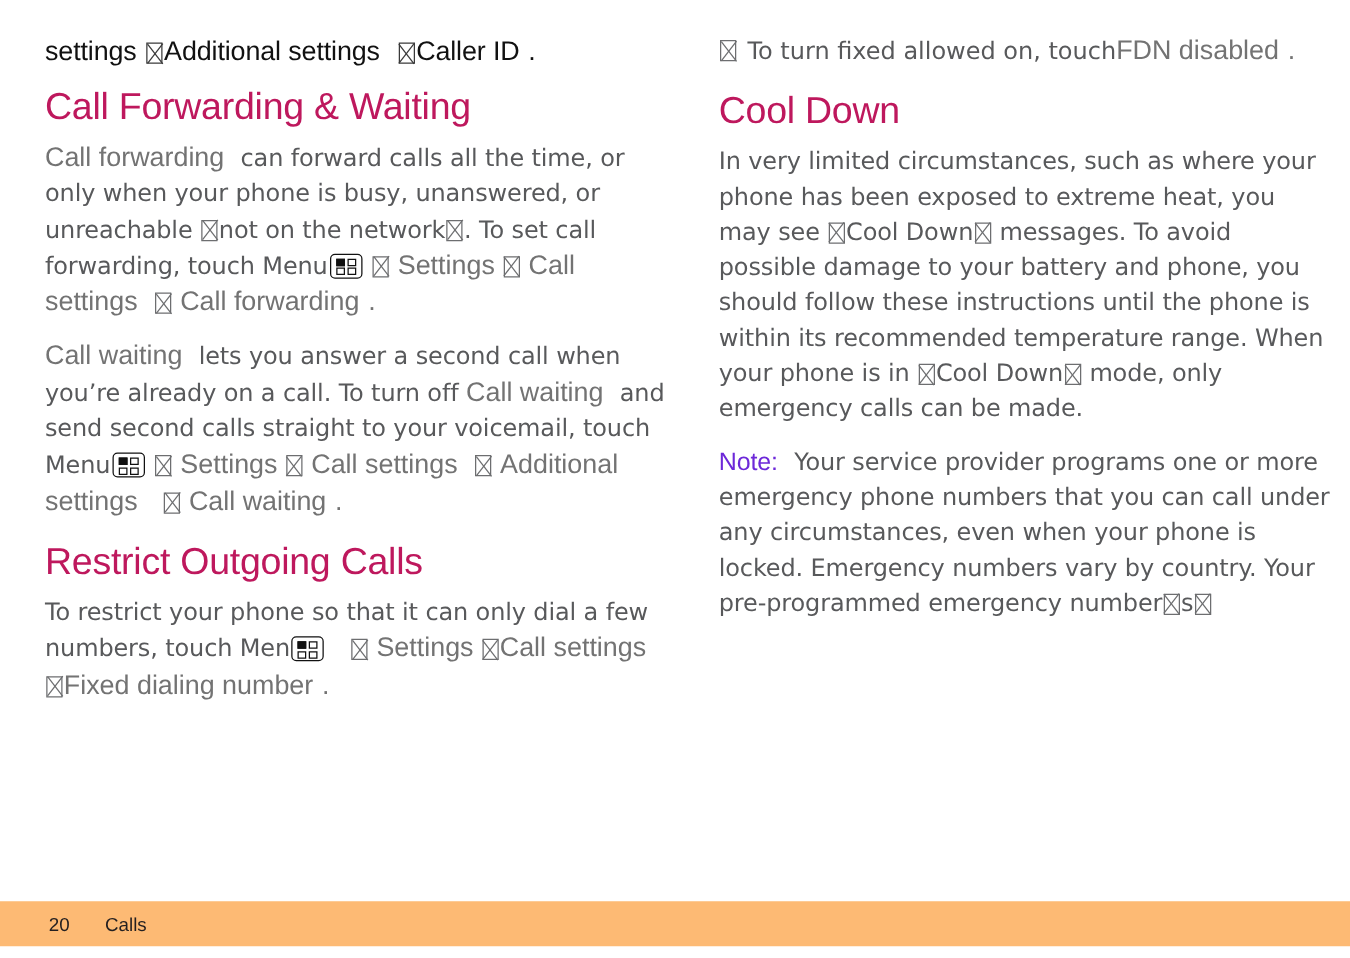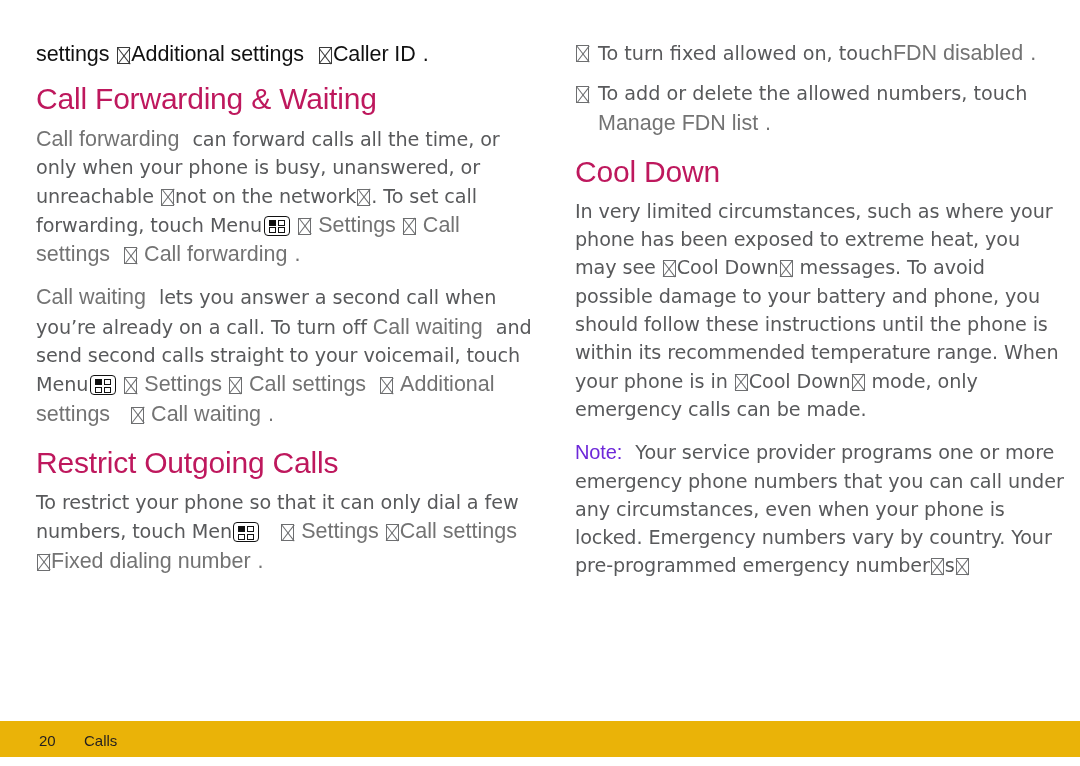--- a/index.html
+++ b/index.html
@@ -11,21 +11,21 @@
     height: 766px;
     background: #ffffff;
     font-family: "DejaVu Sans", sans-serif;
     overflow: hidden;
     position: relative;
   }
 
   
   .page {
     position: absolute;
-    left: 0; top: 13px;
+    left: 0; top: 0;
     width: 1080px;
     height: 569px;
     box-sizing: border-box;
   }
   .col {
     position: absolute;
     top: 26px;
   }
   .col-left  { left: 36px;  width: 500px; }
   .col-right { left: 575px; width: 490px; }
@@ -138,21 +138,21 @@
   
   .overlap { margin-left: -11px; }
 
   
   .footer {
     position: absolute;
     left: 0;
     top: 721px;
     width: 1080px;
     height: 36px;
-    background: #eab308;
+    background: #fdba74;
   }
   .footer .pg {
     position: absolute;
     left: 39px;
     top: 11px;
     font-family: "Liberation Sans", sans-serif;
     font-size: 15px;
     color: #231f20;
   }
   .footer .sect {
@@ -220,25 +220,20 @@
 
   </div>
 
   <div class="col col-right">
 
     <p class="bullet">
       <span class="bmark"><span class="tofu"></span></span>
       <span>To turn fixed allowed on, touch</span><span class="ui">FDN disabled</span><span class="nbsp-gap"></span><span class="ui">.</span>
     </p>
 
-    <p class="bullet">
-      <span class="bmark"><span class="tofu"></span></span>
-      <span>To add or delete the allowed numbers, touch</span>
-      <span class="ui">Manage FDN list</span><span class="nbsp-gap"></span><span class="ui">.</span>
-    </p>
 
     <h2 class="heading">Cool Down</h2>
 
     <p class="para">
       <span>In very limited circumstances, such as where your phone has been exposed to extreme heat, you may see</span>
       <span class="tofu"></span><span>Cool Down</span><span class="tofu"></span>
       <span>messages. To avoid possible damage to your battery and phone, you should follow these instructions until the phone is within its recommended temperature range. When your phone is in</span>
       <span class="tofu"></span><span>Cool Down</span><span class="tofu"></span>
       <span>mode, only emergency calls can be made.</span>
     </p>

